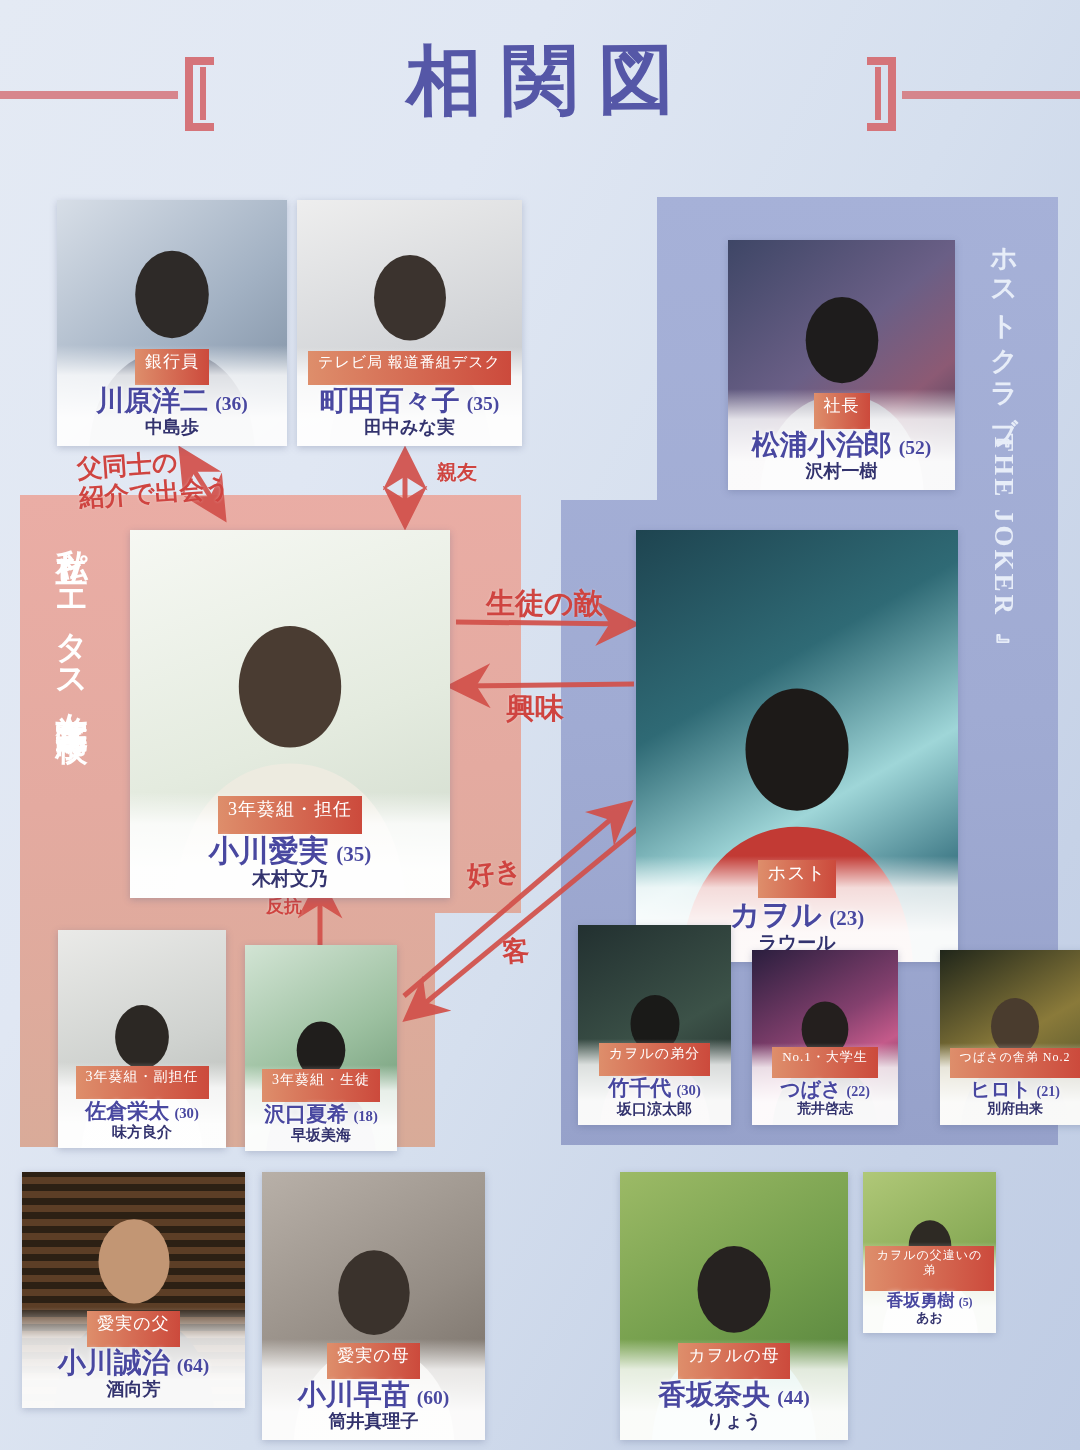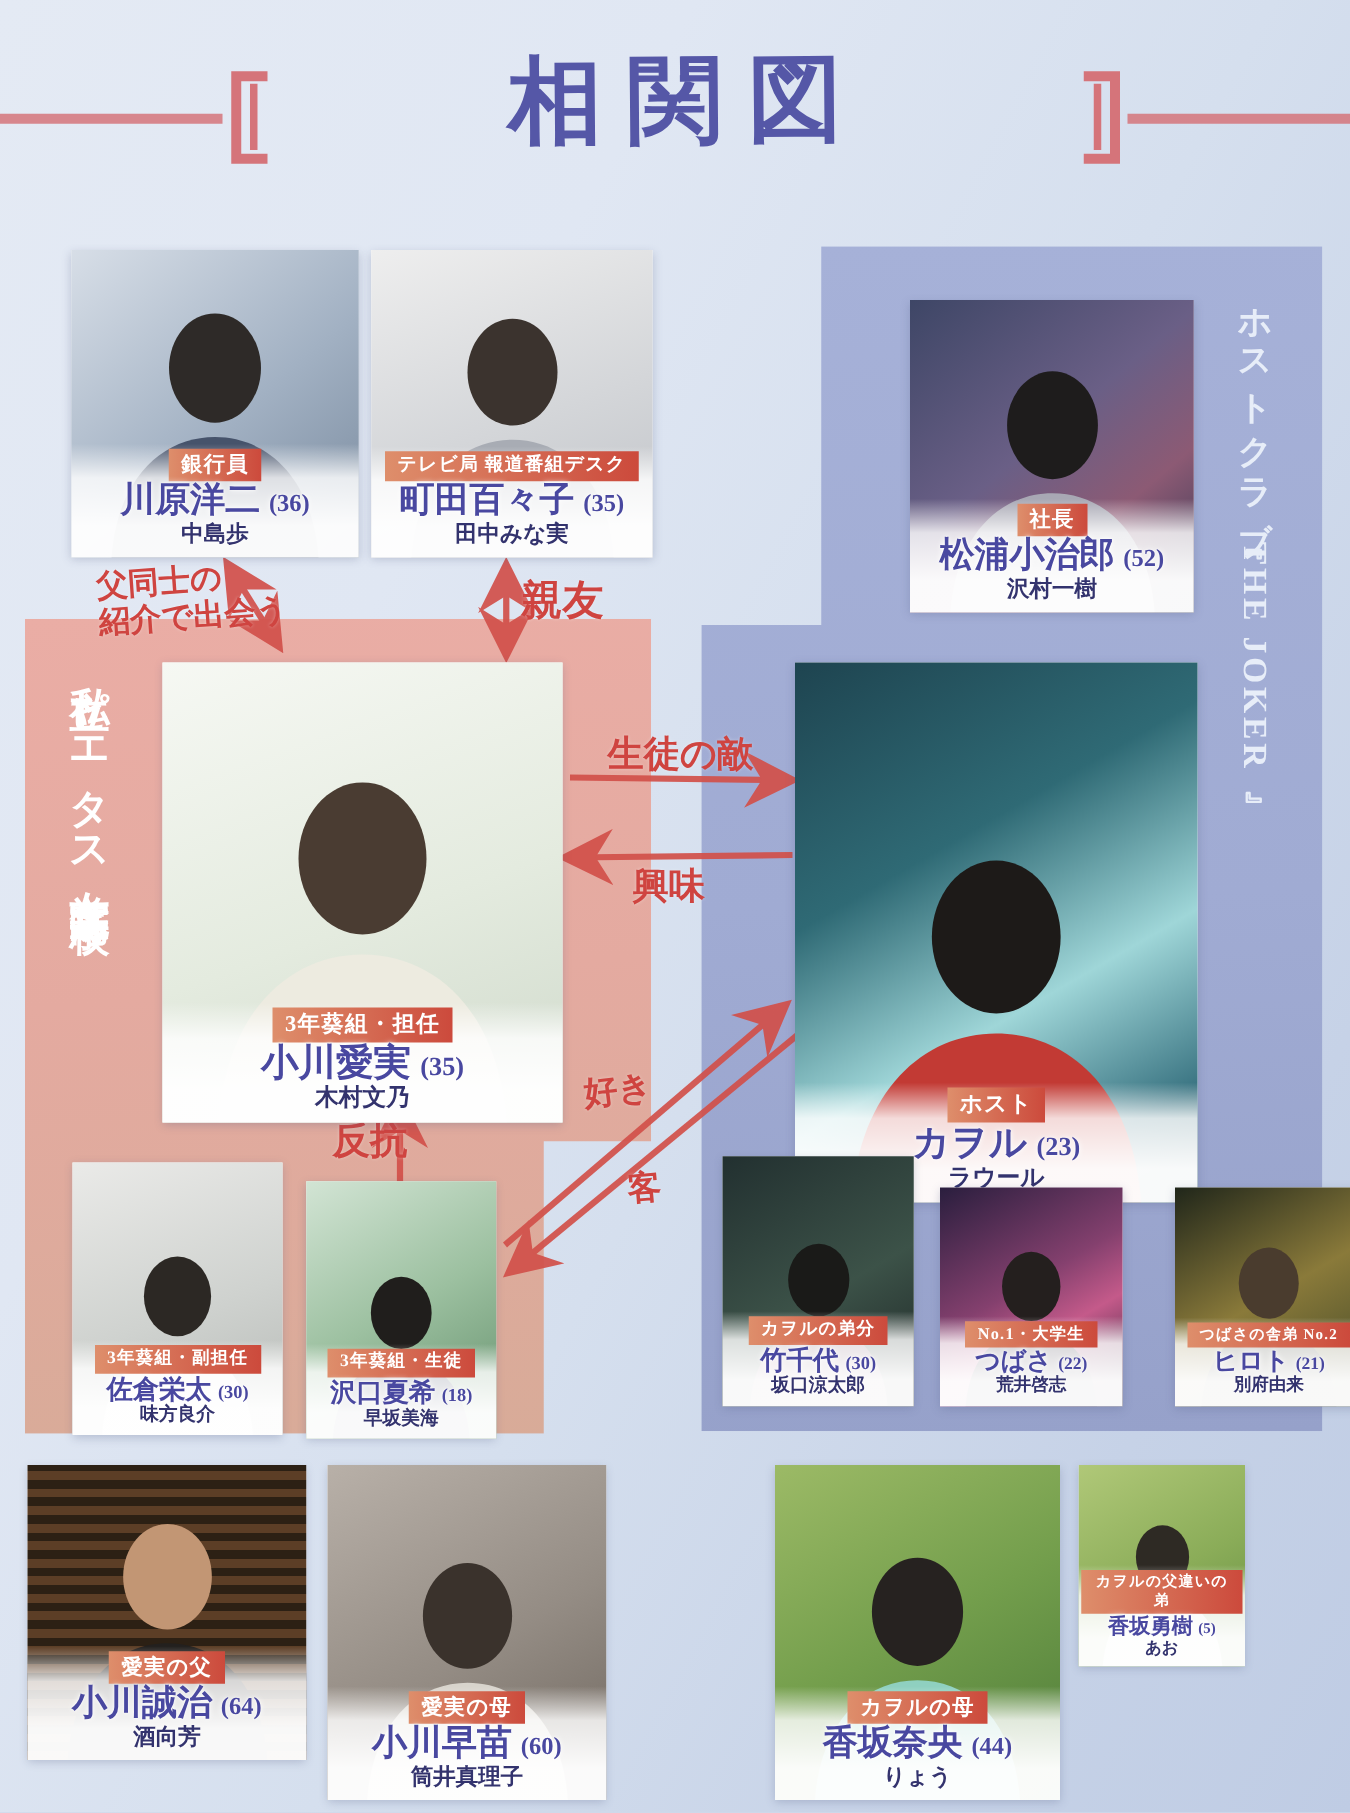--- a/index.html
+++ b/index.html
@@ -40,22 +40,22 @@
   .card{position:absolute;background:#fff;box-shadow:0 2px 7px rgba(80,90,130,.28);}
   .photo{position:absolute;inset:0;overflow:hidden;background:var(--pbg,#ccc);}
   .photo svg{position:absolute;bottom:0;left:50%;transform:translateX(-50%);height:94%;width:100%;}
   .ph-body{fill:var(--cloth,#555);}
   .ph-head{fill:var(--hair,#222);}
   .label{
     position:absolute;left:0;right:0;bottom:0;text-align:center;padding:4px 2px 7px;
     background:linear-gradient(180deg,rgba(255,255,255,0) 0%,rgba(255,255,255,.82) 30%,rgba(255,255,255,.97) 72%);
   }
   .badge{
-    display:inline-block;color:#fff;font-weight:700;line-height:1.25;
-    padding:2px 10px 3px;background:linear-gradient(90deg,#de8e6b 0%,#cc4a3c 100%);
+    display:inline-block;color:#fff;font-weight:400;line-height:1.25;
+    padding:2px 10px 13px;background:linear-gradient(90deg,#de8e6b 0%,#cc4a3c 100%);
     font-size:var(--bfs,17px);letter-spacing:1px;
   }
   .nm{
     color:#4948a0;font-weight:700;font-size:var(--nfs,28px);line-height:1.15;
     text-shadow:0 0 5px #fff,0 0 2px #fff;white-space:nowrap;
   }
   .nm .age{font-size:.7em;text-align:right;}
   .actor{
     color:#33336e;font-weight:700;font-size:var(--afs,18px);line-height:1.2;
     text-shadow:0 0 4px #fff;white-space:nowrap;
@@ -104,24 +104,24 @@
       <line x1="404" y1="996" x2="624" y2="808" marker-end="url(#ah)"></line>
       <line x1="638" y1="828" x2="412" y2="1014" marker-end="url(#ah)"></line>
       <line x1="815" y1="888" x2="815" y2="940" marker-start="url(#ah)" marker-end="url(#ah)"></line>
     </g>
   </svg>
 
   <div class="rel" style="left:78px;top:450px;font-size:25px;transform:rotate(-4deg)">
     <div>父同士の</div>
     <div>紹介で出会う</div>
   </div>
-  <div class="rel" style="left:417px;top:461px;font-size:33px">親友</div>
+  <div class="rel" style="left:437px;top:461px;font-size:20px">親友</div>
   <div class="rel" style="left:486px;top:587px;font-size:29px">生徒の敵</div>
   <div class="rel" style="left:506px;top:692px;font-size:29px">興味</div>
-  <div class="rel" style="left:266px;top:896px;font-size:30px">反抗</div>
+  <div class="rel" style="left:266px;top:896px;font-size:18px">反抗</div>
   <div class="rel" style="left:467px;top:857px;font-size:27px;transform:rotate(-7deg)">好き</div>
   <div class="rel" style="left:502px;top:935px;font-size:27px;transform:rotate(-5deg)">客</div>
   <div class="rel" style="left:830px;top:897px;font-size:25px">ライバル</div>
 
   <div class="card" style="left:57px;top:200px;width:230px;height:246px;--bfs:17px;--nfs:28px;--afs:18px">
     <div class="photo" style="--pbg:linear-gradient(140deg,#d7dee7 0%,#a2b1c3 55%,#78899d 100%);--hair:#2e2a28;--cloth:#46536b">
       <svg viewBox="0 0 100 100" preserveAspectRatio="xMidYMax meet">
         <path class="ph-body" d="M14 100 C16 72 32 58 50 58 C68 58 84 72 86 100 Z"></path>
           <ellipse class="ph-head" cx="50" cy="34" rx="16" ry="19"></ellipse>
         </svg>

